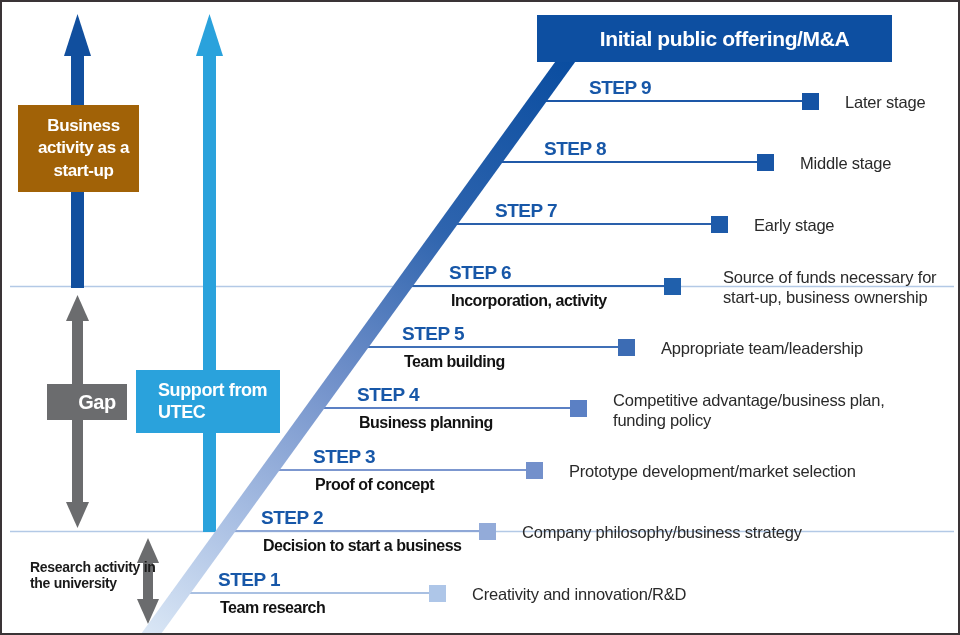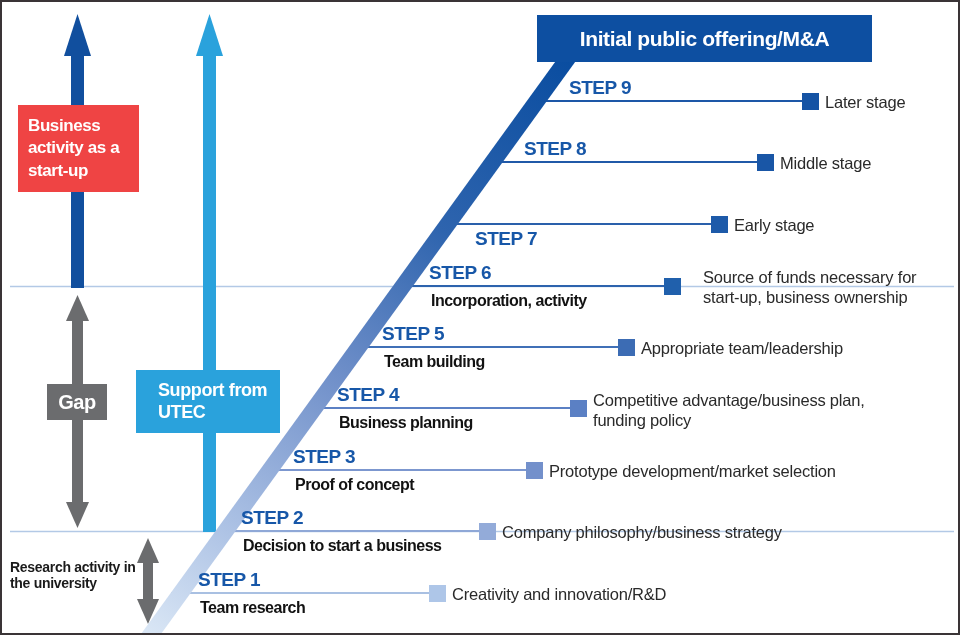--- a/index.html
+++ b/index.html
@@ -1,21 +1,21 @@
 <!DOCTYPE html>
 <html><head>
 <meta charset="utf-8">
 <style>
   html,body{margin:0;padding:0;background:#fff;}
   .frame{
     position:relative;width:960px;height:635px;box-sizing:border-box;
     border:2px solid #3a3436;background:#ffffff;overflow:hidden;
     font-family:"Liberation Sans","DejaVu Sans",sans-serif;
   }
-  .abs{position:absolute;}
+  .abs{position:absolute;padding-left:20px;}
   svg{position:absolute;left:0;top:0;}
   .banner{
     left:535px;top:13px;width:335px;height:47px;
     display:flex;align-items:center;justify-content:center;
     color:#fff;font-weight:bold;font-size:21px;letter-spacing:-0.4px;
   }
   .zone-box{
     left:16px;top:103px;width:121px;height:87px;box-sizing:border-box;
     display:flex;align-items:center;padding-left:10px;
     color:#fff;font-weight:bold;font-size:17px;line-height:1.3;letter-spacing:-0.4px;
@@ -106,32 +106,32 @@
     <g fill="#6b6c6e">
       <rect x="141" y="558" width="10" height="42"></rect>
       <polygon points="146,536 135,561 157,561"></polygon>
       <polygon points="146,622 135,597 157,597"></polygon>
     </g>
 
     <polygon points="556,56 576,56 159,632 139,632" fill="url(#diagGrad)"></polygon>
   </svg>
 
   <div class="abs banner" style="background-color: rgb(13, 79, 161);">Initial public offering/M&amp;A</div>
-  <div class="abs zone-box" style="background-color: #ef4444;">Business activity as a start-up</div>
+  <div class="abs zone-box" style="background-color: #a16207; text-align: center;">Business activity as a start-up</div>
   <div class="abs gap-box" style="background-color: rgb(107, 108, 110);">Gap</div>
   <div class="abs utec-box" style="background-color: rgb(42, 162, 220);">Support from UTEC</div>
   <div class="abs research-label">Research activity in the university</div>
 
   <div class="abs step-label" style="left: 567px; top: 75px; color: rgb(23, 87, 168);">STEP 9</div>
   <div class="abs step-desc" style="left:823px;top:100px;">Later stage</div>
 
   <div class="abs step-label" style="left: 522px; top: 136px; color: rgb(23, 87, 168);">STEP 8</div>
   <div class="abs step-desc" style="left:778px;top:161px;">Middle stage</div>
 
-  <div class="abs step-label" style="left: 473px; top: 198px; color: rgb(23, 87, 168); margin-top: 28px;">STEP 7</div>
+  <div class="abs step-label" style="left: 473px; top: 198px; color: rgb(23, 87, 168);">STEP 7</div>
   <div class="abs step-desc" style="left:732px;top:223px;">Early stage</div>
 
   <div class="abs step-label" style="left: 427px; top: 260px; color: rgb(23, 87, 168);">STEP 6</div>
   <div class="abs step-sub" style="left:429px;top:290px;">Incorporation, activity</div>
   <div class="abs step-desc wrap w250" style="left:685px;top:285px;margin-left:16px;">Source of funds necessary for start-up, business ownership</div>
 
   <div class="abs step-label" style="left: 380px; top: 321px; color: rgb(23, 87, 168);">STEP 5</div>
   <div class="abs step-sub" style="left:382px;top:351px;">Team building</div>
   <div class="abs step-desc" style="left:639px;top:346px;">Appropriate team/leadership</div>
 

